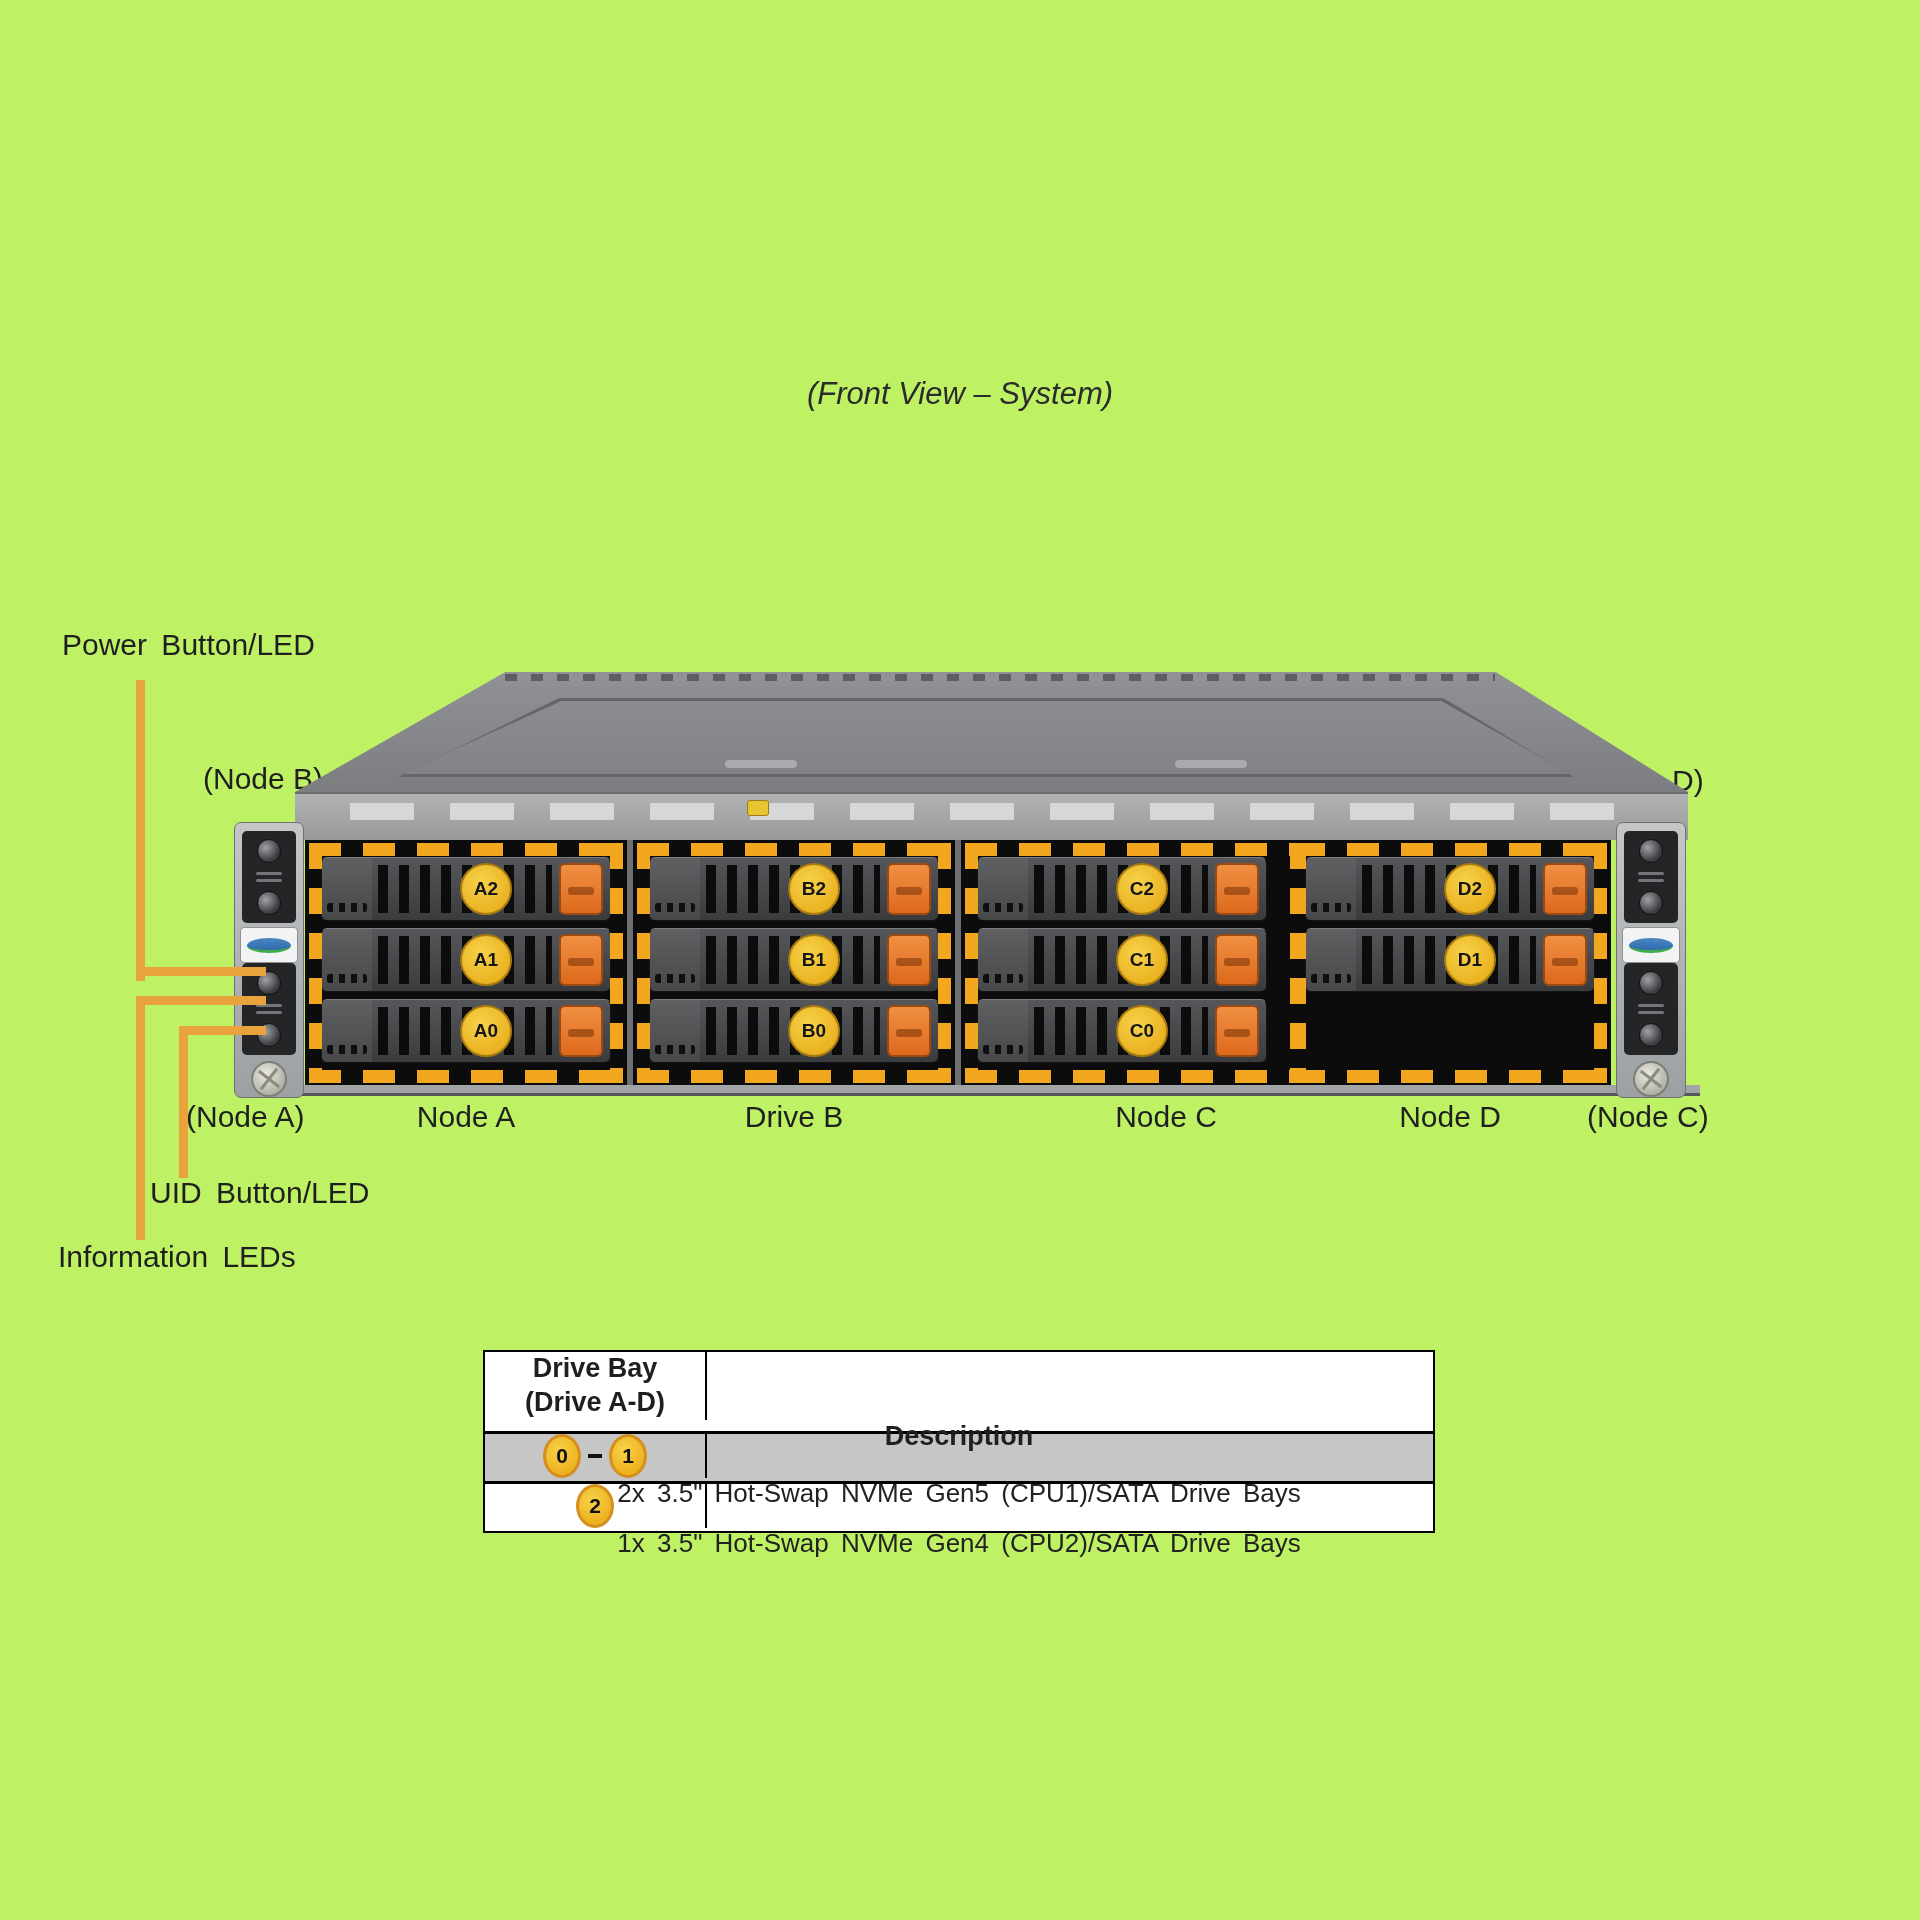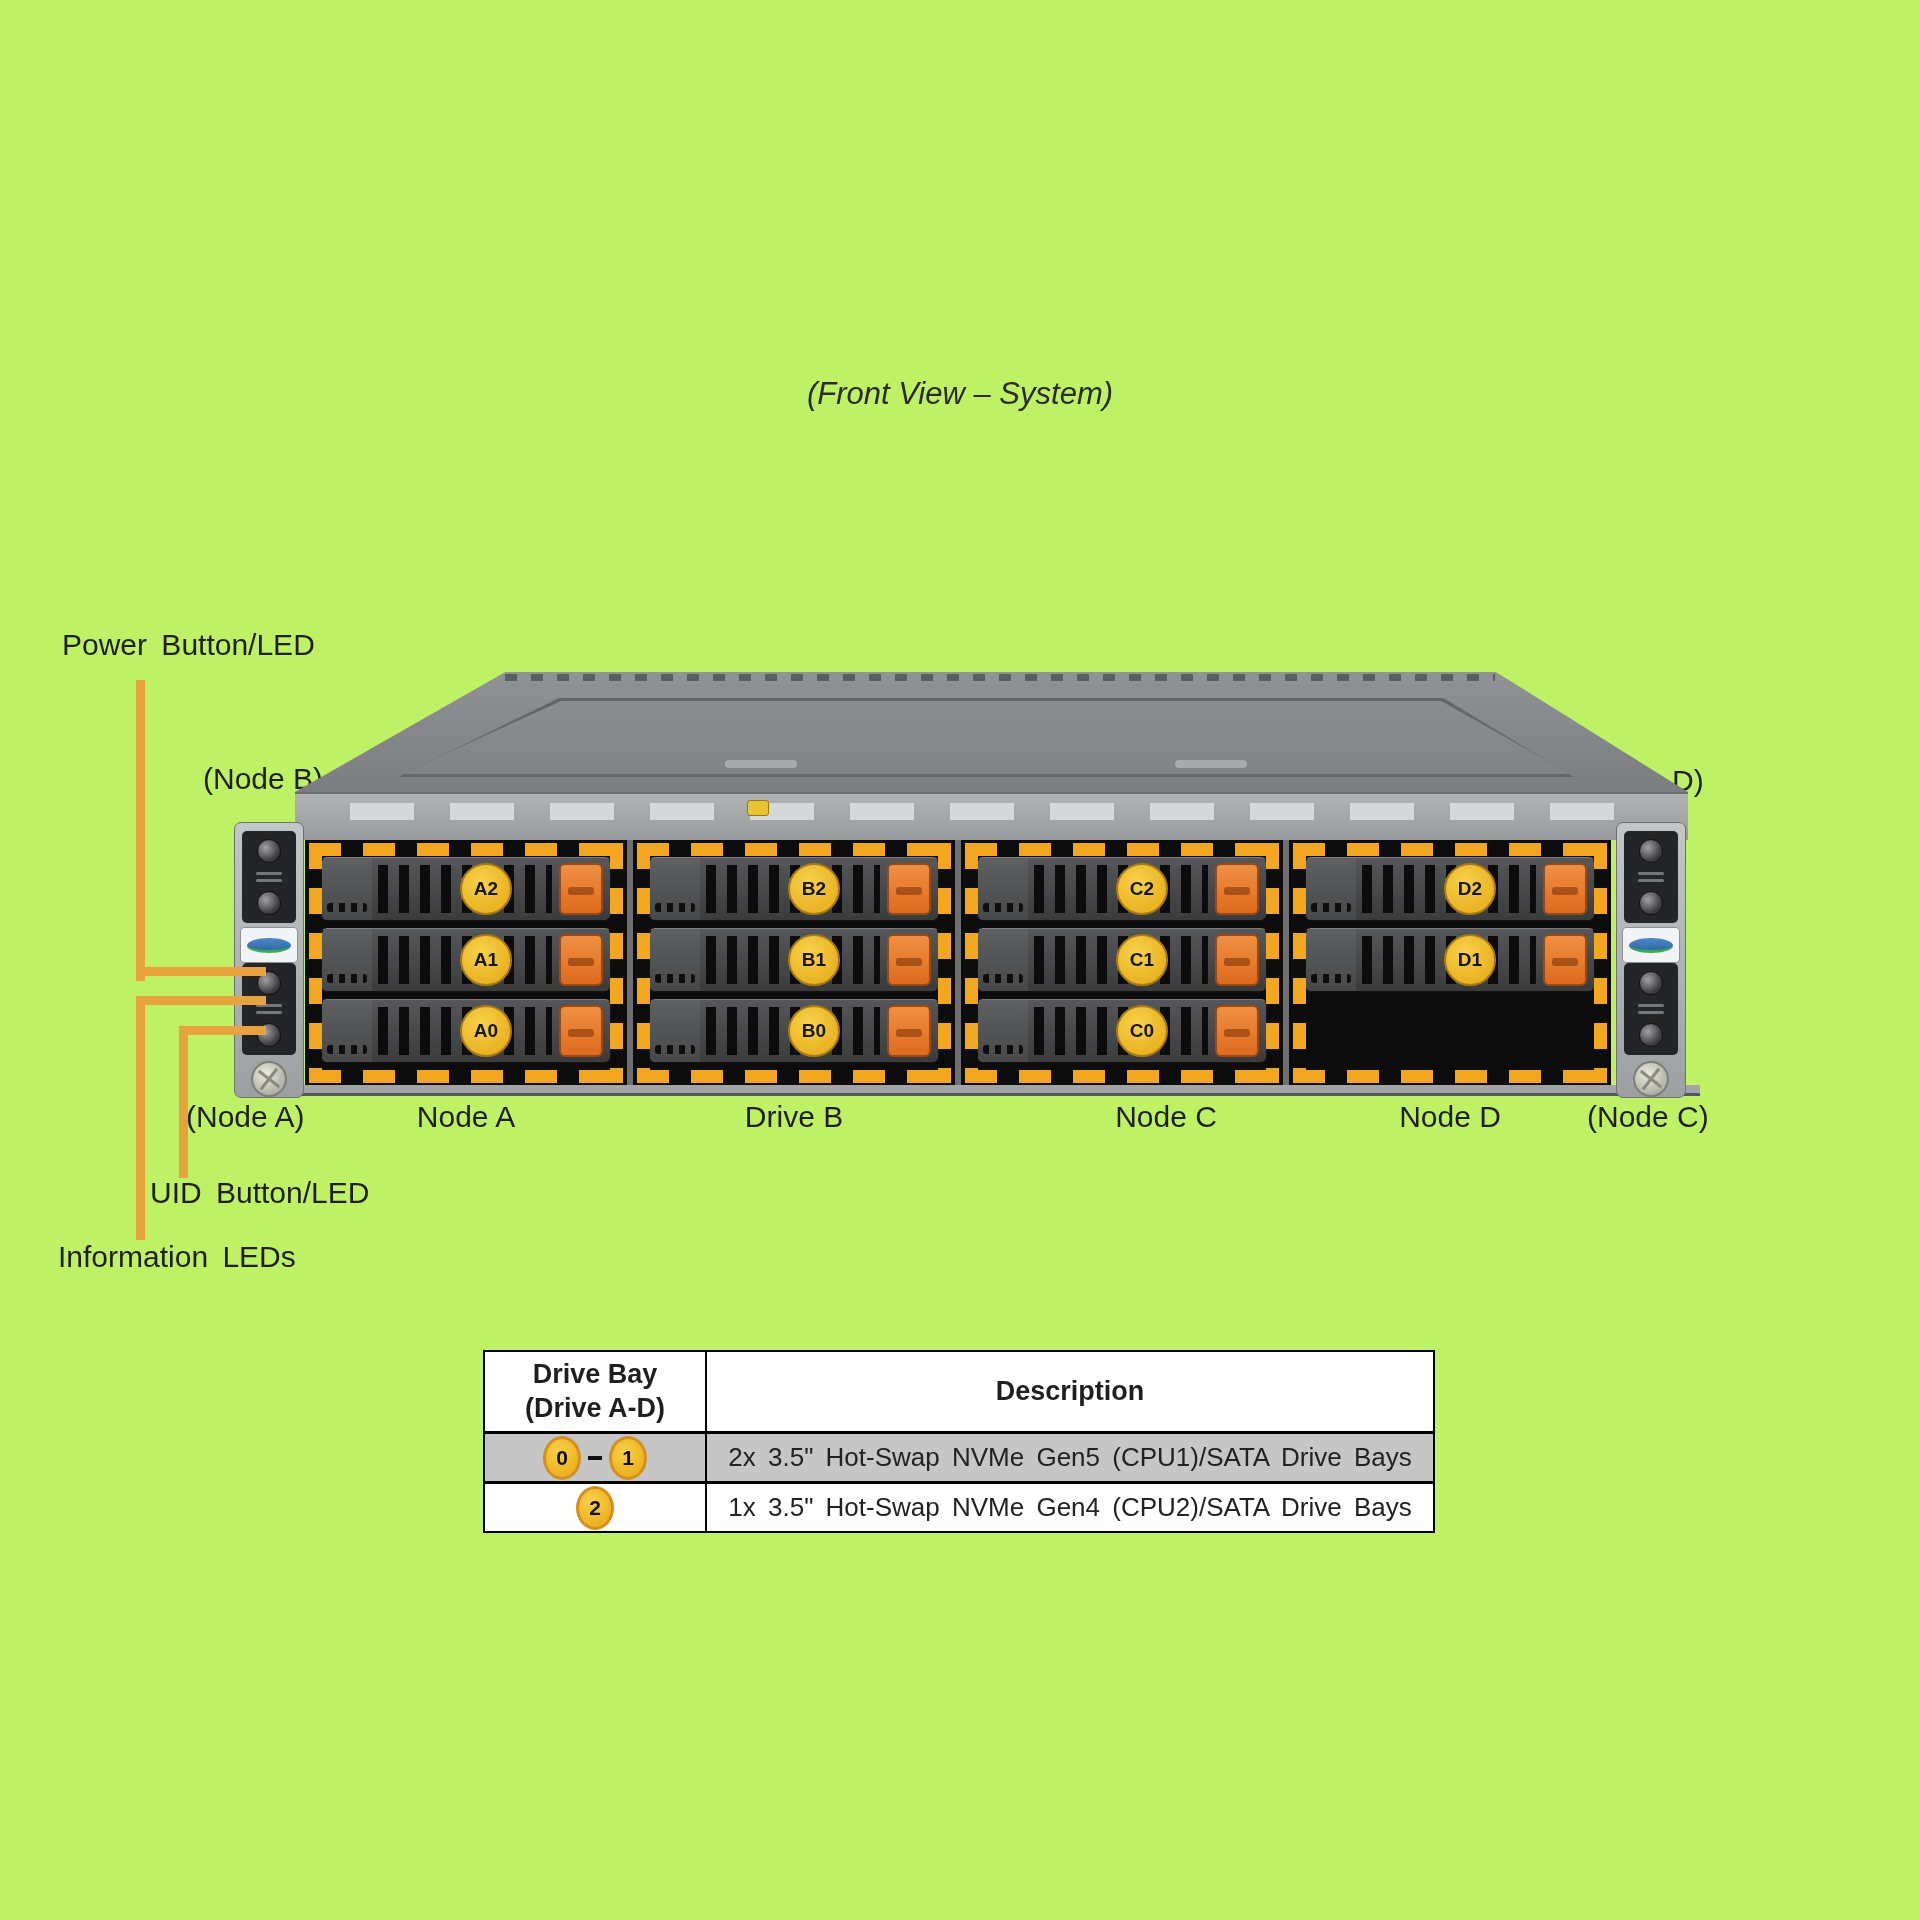--- a/index.html
+++ b/index.html
@@ -98,21 +98,21 @@
        background:radial-gradient(circle at 40% 35%,#eceade,#aeaea4 75%);
        border:2px solid #7d7f77;box-sizing:border-box;}
   .ear-screw::before,.ear-screw::after{content:"";position:absolute;left:50%;top:50%;
        width:26px;height:3px;background:#8a8a80;}
   .ear-screw::before{transform:translate(-50%,-50%) rotate(38deg);}
   .ear-screw::after{transform:translate(-50%,-50%) rotate(-52deg);}
 
   
   .spec-table{position:absolute;left:483px;top:1350px;width:952px;
        border:2px solid #000;box-sizing:border-box;background:#fff;}
-  .t-row{display:flex;box-sizing:border-box;}
+  .t-row{display:flex;box-sizing:border-box;flex-direction:column;}
   .t-head{height:82px;border-bottom:3px solid #000;}
   .t-r1{height:50px;background:#c6c6c6;border-bottom:3px solid #000;}
   .t-r2{height:47px;background:#fff;}
   .t-c1{width:222px;border-right:2px solid #000;display:flex;flex-direction:column;
         align-items:center;justify-content:center;box-sizing:border-box;}
   .t-c2{flex:1;display:flex;align-items:center;justify-content:center;box-sizing:border-box;}
   .t-head .t-c1,.t-head .t-c2{font-weight:bold;font-size:27px;line-height:1.25;}
   .t-c2.desc{font-size:26px;color:#222;word-spacing:5px;white-space:nowrap;}
   .bay-chip-row{display:flex;align-items:center;justify-content:center;flex-direction:row;}
   .bay-chip{width:38px;height:44px;border-radius:50%;
@@ -219,21 +219,21 @@
         <div class="tray-latch"></div>
       </div>
       <div class="dash-frame">
         <div class="d-h d-top"></div>
           <div class="d-h d-bottom"></div>
         <div class="d-v d-left"></div>
           <div class="d-v d-right"></div>
       </div>
     </div>
 
-    <div class="node-col" style="left:656px;">
+    <div class="node-col" style="left:656px;padding-left:24px;">
       <div class="tray" style="top:17px;">
         <div class="tray-cap">
             <div class="cap-dots"></div>
           </div>
         <div class="tray-vents"></div>
         <div class="bay-badge">C2</div>
         <div class="tray-latch"></div>
       </div>
       <div class="tray" style="top:88px;">
         <div class="tray-cap">

